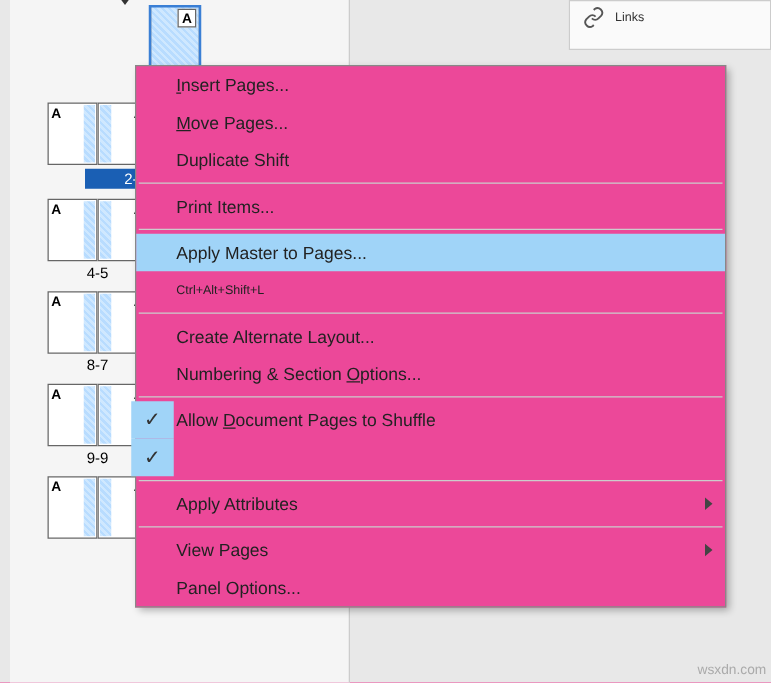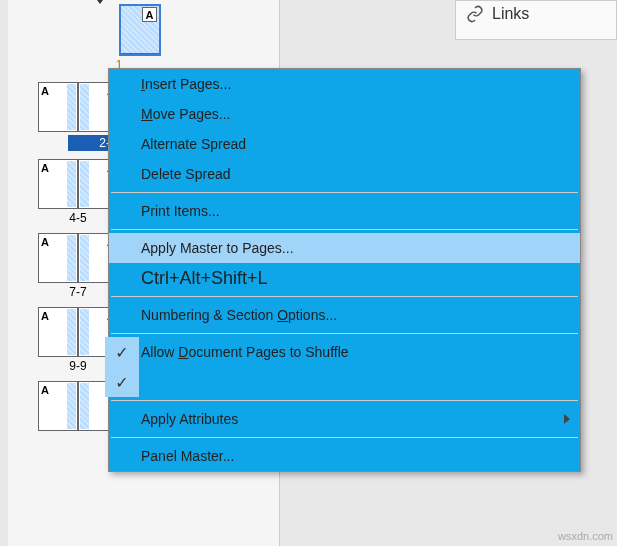--- a/index.html
+++ b/index.html
@@ -1,39 +1,39 @@
 <!DOCTYPE html>
 <html><head>
 <meta charset="utf-8">
 <style>
 * { box-sizing: border-box; font-family: "Segoe UI", Tahoma, sans-serif; }
 body { margin: 0; background: #e8e8e8; font-size: 14px; width: 617px; height: 546px; overflow: hidden; position: relative; }
 .panel { position: absolute; left: 8px; top: 0; width: 272px; height: 546px; background: #f5f5f5; border-right: 1px solid #ccc; }
 .panel-top { position: absolute; left: 455px; top: 0; right: 0; height: 40px; background: #fafafa; border: 1px solid #ccc; }
-.links-header { display: flex; align-items: center; gap: 8px; padding: 4px 10px; font-size: 16px; color: #333; }
+.links-header { display: flex; align-items: center; gap: 8px; padding: 4px 10px; font-size: 10px; color: #333; }
 .pages { position: absolute; left: 30px; top: 4px; }
 .first-spread { position: relative; width: 82px; height: 52px; margin-left: 40px; margin-bottom: 2px; }
 .first-page { position: absolute; right: 0; width: 40px; height: 50px; border: 1px solid #666; background: repeating-linear-gradient(45deg,#cfe8ff,#cfe8ff 2px,#b8dcff 2px,#b8dcff 4px); }
 .first-page-outline { position: absolute; right: -1px; width: 42px; height: 52px; border: 2px solid #3a7fd5; pointer-events: none; }
 .master-badge { position: absolute; right: 2px; top: 2px; background: #fff; border: 1px solid #666; width: 15px; height: 15px; font-size: 11px; font-weight: bold; text-align: center; line-height: 14px; }
 .down-marker { position: absolute; left: 56px; top: -8px; width: 0; height: 0; border-left: 6px solid transparent; border-right: 6px solid transparent; border-top: 8px solid #333; }
 .label-1 { text-align: center; color: #aa7a00; font-size: 12px; margin-left: 40px; width: 82px; margin-bottom: 10px; }
 .spread { display: flex; margin-bottom: 2px; }
 .page-thumb { width: 40px; height: 50px; border: 1px solid #666; background: #fff; position: relative; }
 .page-thumb .mb { position: absolute; left: 2px; top: 2px; font-size: 11px; font-weight: bold; }
 .page-thumb .mb2 { position: absolute; right: 2px; top: 2px; font-size: 11px; font-weight: bold; }
 .page-pattern { position: absolute; bottom: 1px; width: 9px; top: 1px; background: repeating-linear-gradient(45deg,#cfe8ff,#cfe8ff 2px,#b8dcff 2px,#b8dcff 4px); }
 .spread-label { text-align: center; font-size: 12px; margin-bottom: 8px; width: 80px; }
 .spread-label.sel { background: #1a5fb4; color: #fff; display: inline-block; padding: 1px 4px; margin-left: 30px; margin-bottom: 8px; }
-.context-menu { position: absolute; left: 108px; top: 68px; width: 473px; background: #0ea5e9; border: 1px solid #888; box-shadow: 3px 3px 6px rgba(0,0,0,.3); }
+.context-menu { position: absolute; left: 108px; top: 52px; width: 473px; background: #ec4899; border: 1px solid #888; box-shadow: 3px 3px 6px rgba(0,0,0,.3); }
 .menu-item { display: flex; align-items: center; height: 30px; padding: 0 22px 0 32px; cursor: default; position: relative; }
 .menu-item.highlighted { background: #a0d4f8; }
 .menu-sep { height: 1px; background: #ccc; margin: 3px 2px; }
 .menu-label { flex: 1; color: #222; }
-.menu-shortcut { color: #222; font-size: 18px; text-align: right; }
+.menu-shortcut { color: #222; font-size: 10px; text-align: right; }
 .menu-arrow { position: absolute; right: 10px; width: 0; height: 0; border-top: 5px solid transparent; border-bottom: 5px solid transparent; border-left: 6px solid #444; }
 .menu-check { position: absolute; left: -4px; width: 34px; height: 30px; top: 0; background: #a0d4f8; display: flex; align-items: center; justify-content: center; color: #333; font-size: 16px; }
 .underline { text-decoration: underline; text-decoration-skip-ink: none; }
 .watermark { position: absolute; right: 4px; bottom: 4px; font-size: 11px; color: #aaa; margin-left: 36px; }
 </style>
 </head>
 <body>
 
 <div class="panel">
   <div class="pages">
@@ -73,21 +73,21 @@
     <div class="spread">
       <div class="page-thumb">
           <span class="mb">A</span>
           <div class="page-pattern" style="right:1px"></div>
         </div>
       <div class="page-thumb">
           <span class="mb2">A</span>
           <div class="page-pattern" style="left:1px"></div>
         </div>
     </div>
-    <div class="spread-label">7-7</div>
+    <div class="spread-label">8-7</div>
 
     <div class="spread">
       <div class="page-thumb">
           <span class="mb">A</span>
           <div class="page-pattern" style="right:1px"></div>
         </div>
       <div class="page-thumb">
           <span class="mb2">A</span>
           <div class="page-pattern" style="left:1px"></div>
         </div>
@@ -117,52 +117,56 @@
 </div>
 
 <div class="context-menu">
   <div class="menu-item">
       <span class="menu-label"><span id="m-insert"><span class="underline">I</span>nsert Pages...</span></span>
     </div>
   <div class="menu-item">
       <span class="menu-label"><span id="m-move"><span class="underline">M</span>ove Pages...</span></span>
     </div>
   <div class="menu-item">
-      <span class="menu-label">Alternate Spread</span>
-    </div>
-  <div class="menu-item">
-      <span class="menu-label">Delete Spread</span>
+      <span class="menu-label">Duplicate Shift</span>
     </div>
   <div class="menu-sep"></div>
   <div class="menu-item">
       <span class="menu-label">Print Items...</span>
     </div>
   <div class="menu-sep"></div>
   <div class="menu-item highlighted">
       <span class="menu-label">Apply Master to Pages...</span>
     </div>
   <div class="menu-item">
       <span class="menu-shortcut">Ctrl+Alt+Shift+L</span>
     </div>
   <div class="menu-sep"></div>
+  <div class="menu-item">
+      <span class="menu-label">Create Alternate Layout...</span>
+    </div>
   <div class="menu-item">
       <span class="menu-label"><span id="m-numbering">Numbering &amp; Section <span class="underline">O</span>ptions...</span></span>
     </div>
   <div class="menu-sep"></div>
   <div class="menu-item">
       <div class="menu-check">✓</div>
       <span class="menu-label"><span id="m-allowdoc">Allow <span class="underline">D</span>ocument Pages to Shuffle</span></span>
     </div>
   <div class="menu-item">
       <div class="menu-check">✓</div>
     </div>
   <div class="menu-sep"></div>
   <div class="menu-item">
       <span class="menu-label">Apply Attributes</span>
       <div class="menu-arrow"></div>
     </div>
   <div class="menu-sep"></div>
   <div class="menu-item">
-      <span class="menu-label">Panel Master...</span>
+      <span class="menu-label">View Pages</span>
+      <div class="menu-arrow"></div>
+    </div>
+  <div class="menu-item">
+      <span class="menu-label">Panel Options...</span>
     </div>
 </div>
 
 <div class="watermark">wsxdn.com</div>
 
 </body></html>

